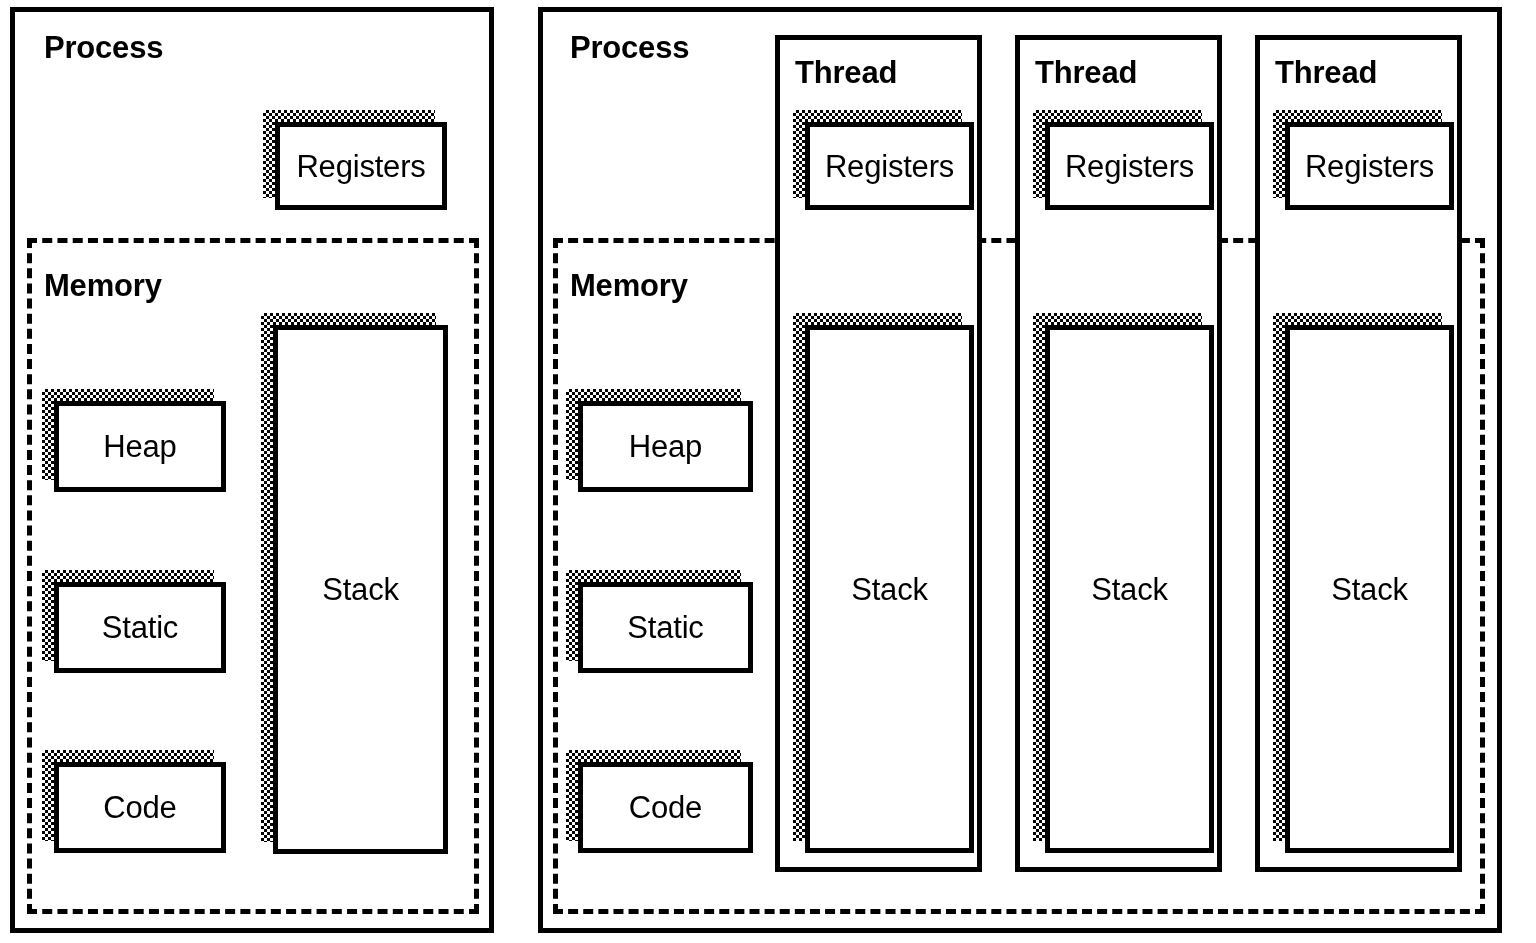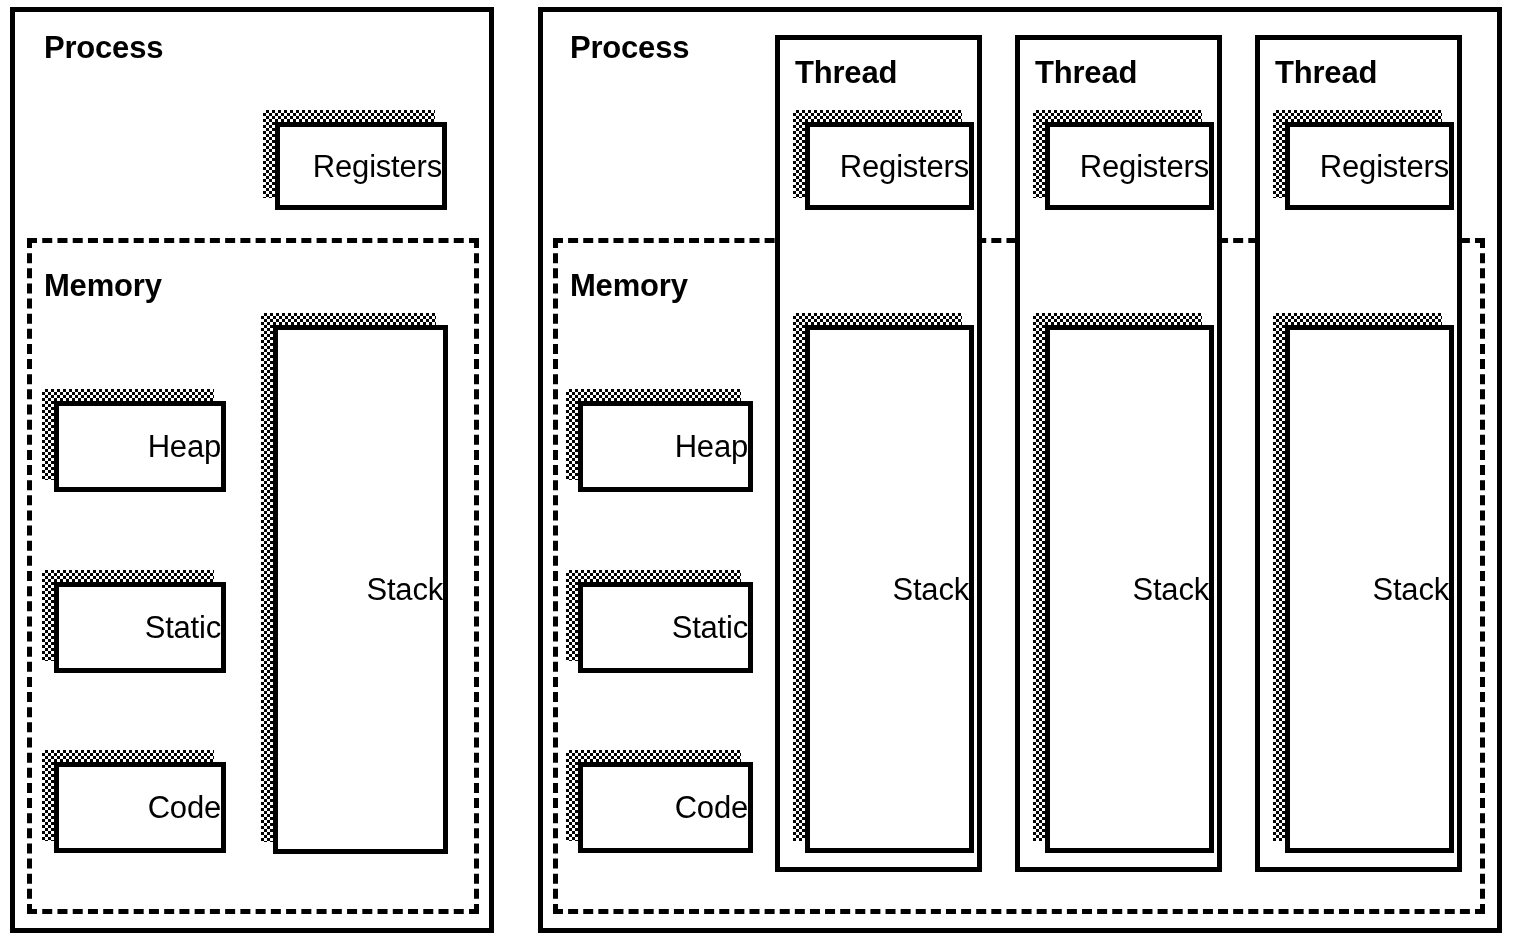--- a/index.html
+++ b/index.html
@@ -77,21 +77,21 @@
     position: absolute;
     left: 12px;
     top: 12px;
     width: calc(100% - 12px);
     height: calc(100% - 12px);
     box-sizing: border-box;
     border: 5px solid #000000;
     background: #ffffff;
     display: flex;
     align-items: center;
-    justify-content: flex-end;
+    justify-content: center;
   }
   .shadow-box .face .box-label {
     font-size: 31px;
     font-weight: normal;
     color: #000000;
     line-height: 1;
     white-space: nowrap;
     letter-spacing: -0.2px;
   }
   

